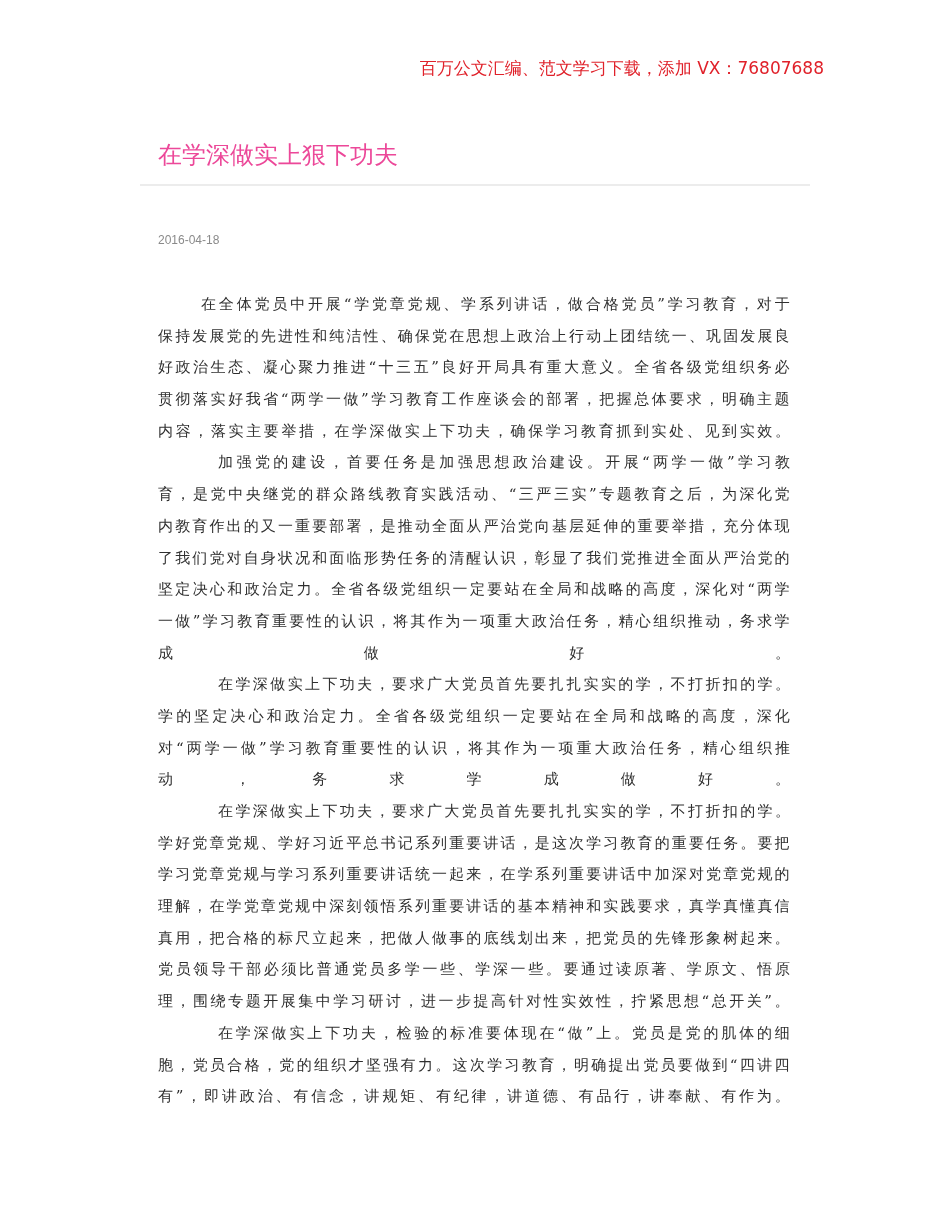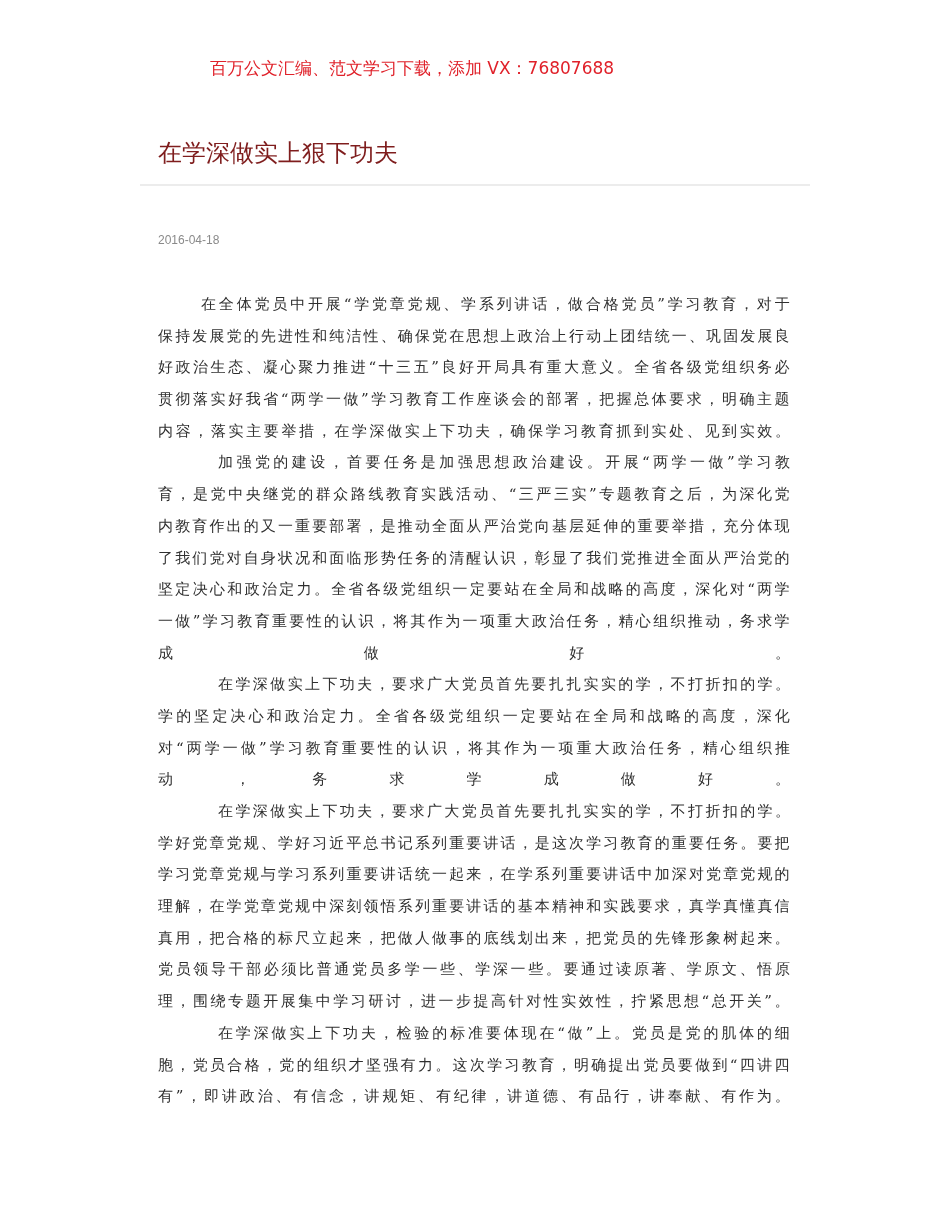--- a/index.html
+++ b/index.html
@@ -1,23 +1,23 @@
 <!DOCTYPE html>
 <html><head>
 <meta charset="utf-8">
 <style>
   html, body { margin: 0; padding: 0; background: #ffffff; }
   body { width: 950px; height: 1230px; position: relative; overflow: hidden; }
   .banner {
-    position: absolute; top: 55px; left: 0; width: 824px; text-align: center;
+    position: absolute; top: 55px; left: 0; width: 824px; text-align: right;
     color: #e0212a; font-family: "DejaVu Sans", sans-serif; font-size: 17px; line-height: 26px;
   }
   .title {
     position: absolute; top: 138px; left: 158px;
-    color: #7f1d1d; font-family: Liberation Mono, monospace; font-size: 24px; line-height: 34px;
+    color: #ec4899; font-family: Liberation Serif, serif; font-size: 24px; line-height: 34px;
   }
   .divider {
     position: absolute; top: 184px; left: 140px; width: 670px; height: 0;
     border-top: 2px solid #ececec;
   }
   .date {
     position: absolute; top: 228px; left: 158px;
     color: #8a8a8a; font-family: "Liberation Sans", sans-serif; font-size: 12px; line-height: 24px;
   }
   .body {

